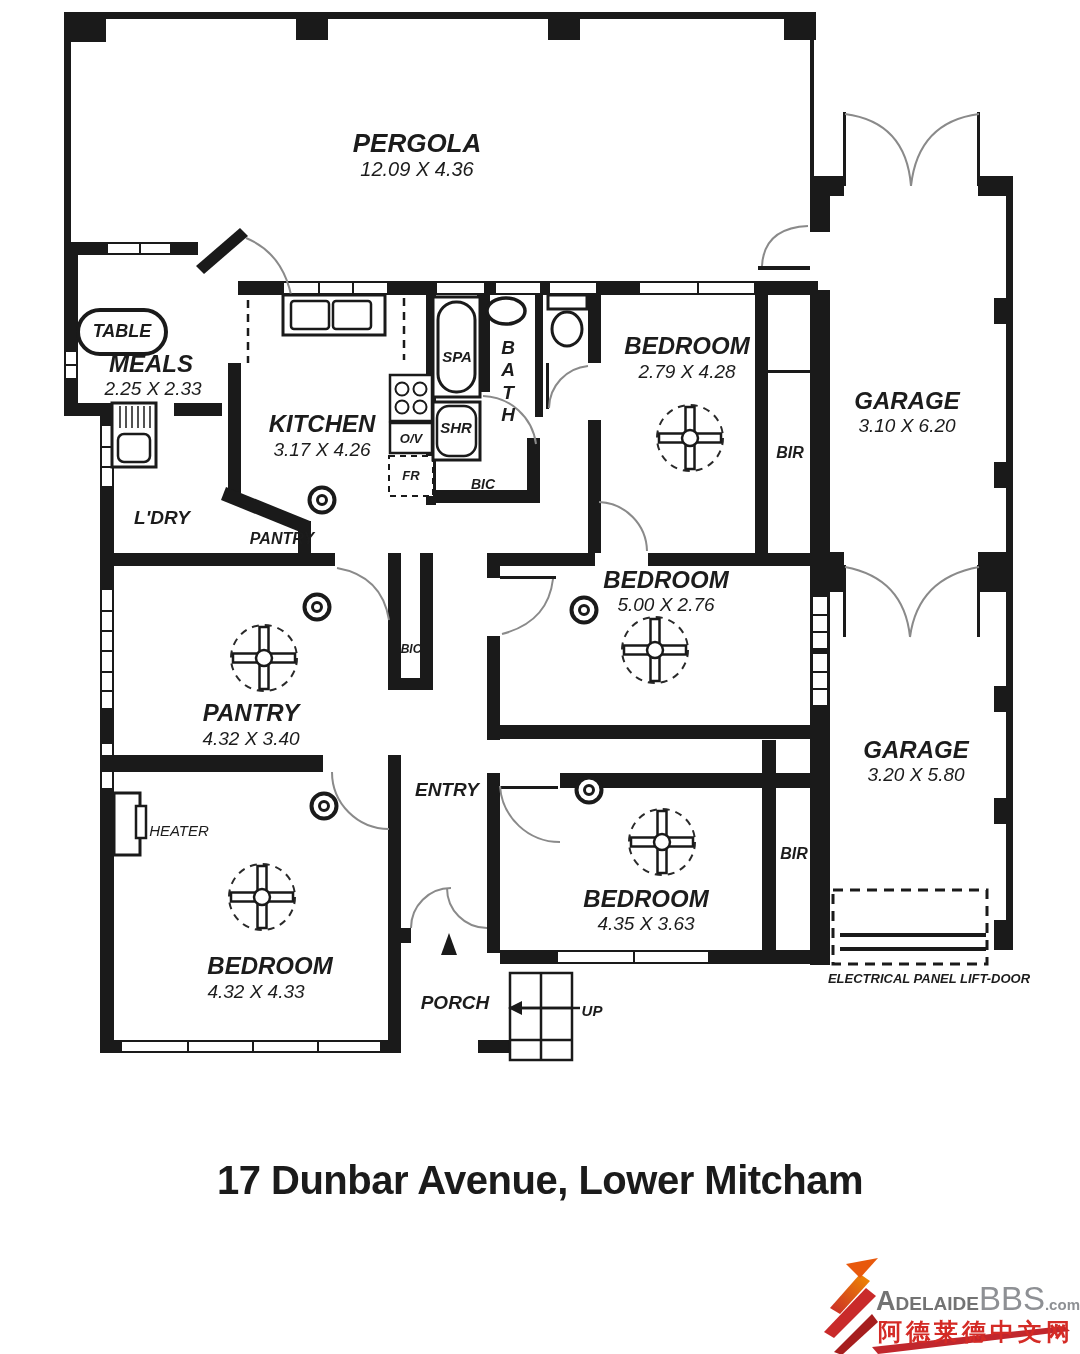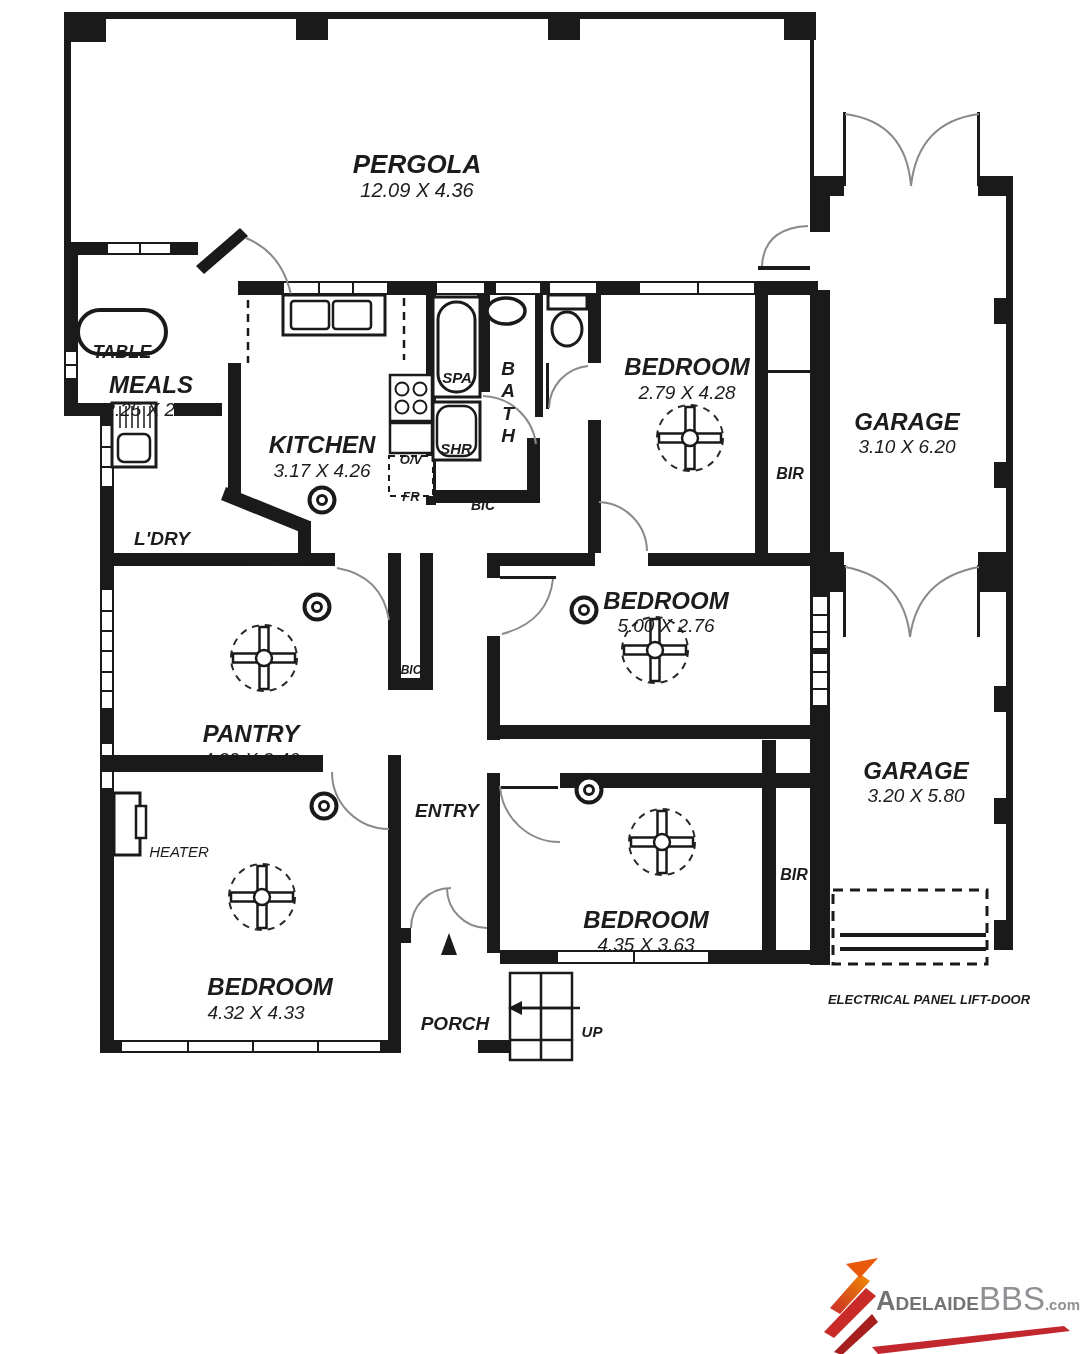--- a/index.html
+++ b/index.html
@@ -1,20 +1,20 @@
 <!DOCTYPE html>
 <html><head>
 <meta charset="utf-8">
 <style>
   html,body{margin:0;padding:0;background:#fff;}
   #canvas{position:relative;width:1080px;height:1354px;background:#fff;overflow:hidden;
           font-family:"Liberation Sans",sans-serif;color:#1c1c1c;}
   #plan-svg{position:absolute;left:0;top:0;}
   .lbl{position:absolute;transform:translate(-50%,-50%);font-style:italic;font-weight:bold;
-       color:#1c1c1c;white-space:nowrap;line-height:1;margin-top:21px;}
+       color:#1c1c1c;white-space:nowrap;line-height:1;}
   .dims{font-weight:normal;text-align:right;}
   .vstack{word-break:break-all;white-space:normal;text-align:center;line-height:1.18;}
   #title{position:absolute;left:0;top:1158px;width:1080px;text-align:center;
          font-size:40px;font-weight:bold;letter-spacing:-0.5px;color:#1b1b1b;}
   #logo{position:absolute;left:820px;top:1256px;width:256px;height:100px;}
   #logo .brand{position:absolute;left:56px;top:24px;white-space:nowrap;}
   #logo .brand .red{font-variant:small-caps;font-weight:bold;font-size:27px;color:#737373;}
   #logo .brand .gray{font-weight:normal;font-size:33px;color:#8e9094;}
   #logo .brand .tld{font-weight:bold;font-size:15px;color:#8e9094;}
   #logo .cn{position:absolute;left:58px;top:60px;font-size:24px;font-weight:bold;
@@ -321,33 +321,35 @@
 <div class="lbl" style="left:411px;top:438px;font-size:13px">O/V</div>
 <div class="lbl" style="left:411px;top:475px;font-size:13px">FR</div>
 <div class="lbl" style="left:790px;top:453px;font-size:16px">BIR</div>
 <div class="lbl" style="left:794px;top:854px;font-size:16px">BIR</div>
 <div class="lbl" style="left:179px;top:830px;font-size:15px;font-weight:normal">HEATER</div>
 <div class="lbl" style="left:447px;top:789px;font-size:19px">ENTRY</div>
 <div class="lbl" style="left:455px;top:1002px;font-size:19px">PORCH</div>
 <div class="lbl" style="left:592px;top:1010px;font-size:15px">UP</div>
 <div class="lbl" style="left:929px;top:978px;font-size:13px">ELECTRICAL PANEL LIFT-DOOR</div>
 
+<div id="title">17 Dunbar Avenue, Lower Mitcham</div>
 
 <div id="logo">
   <svg width="256" height="100" viewBox="0 0 256 100" style="position:absolute;left:0;top:0">
     <defs>
       <linearGradient id="lg1" x1="0" y1="1" x2="1" y2="0">
         <stop offset="0" stop-color="#c92a2a"></stop>
             <stop offset="1" stop-color="#f08c00"></stop>
       </linearGradient>
     </defs>
     <polygon points="10,52 40,18 50,25 20,58" fill="url(#lg1)"></polygon>
     <polygon points="4,76 46,32 56,40 14,82" fill="#c92a2a"></polygon>
     <polygon points="26,8 58,2 40,22" fill="#e8590c"></polygon>
     <polygon points="14,96 52,58 58,66 22,99" fill="#a61e1e"></polygon>
     <path d="M52,91 L244,70 L250,75 L58,98 Z" fill="#c1272d"></path>
   </svg>
   <div class="brand">
     <span class="red">Adelaide</span><span class="gray">BBS</span><span class="tld">.com</span>
   </div>
+  <div class="cn">阿德莱德中文网</div>
 </div>
 
 </div>
 
 </body></html>

